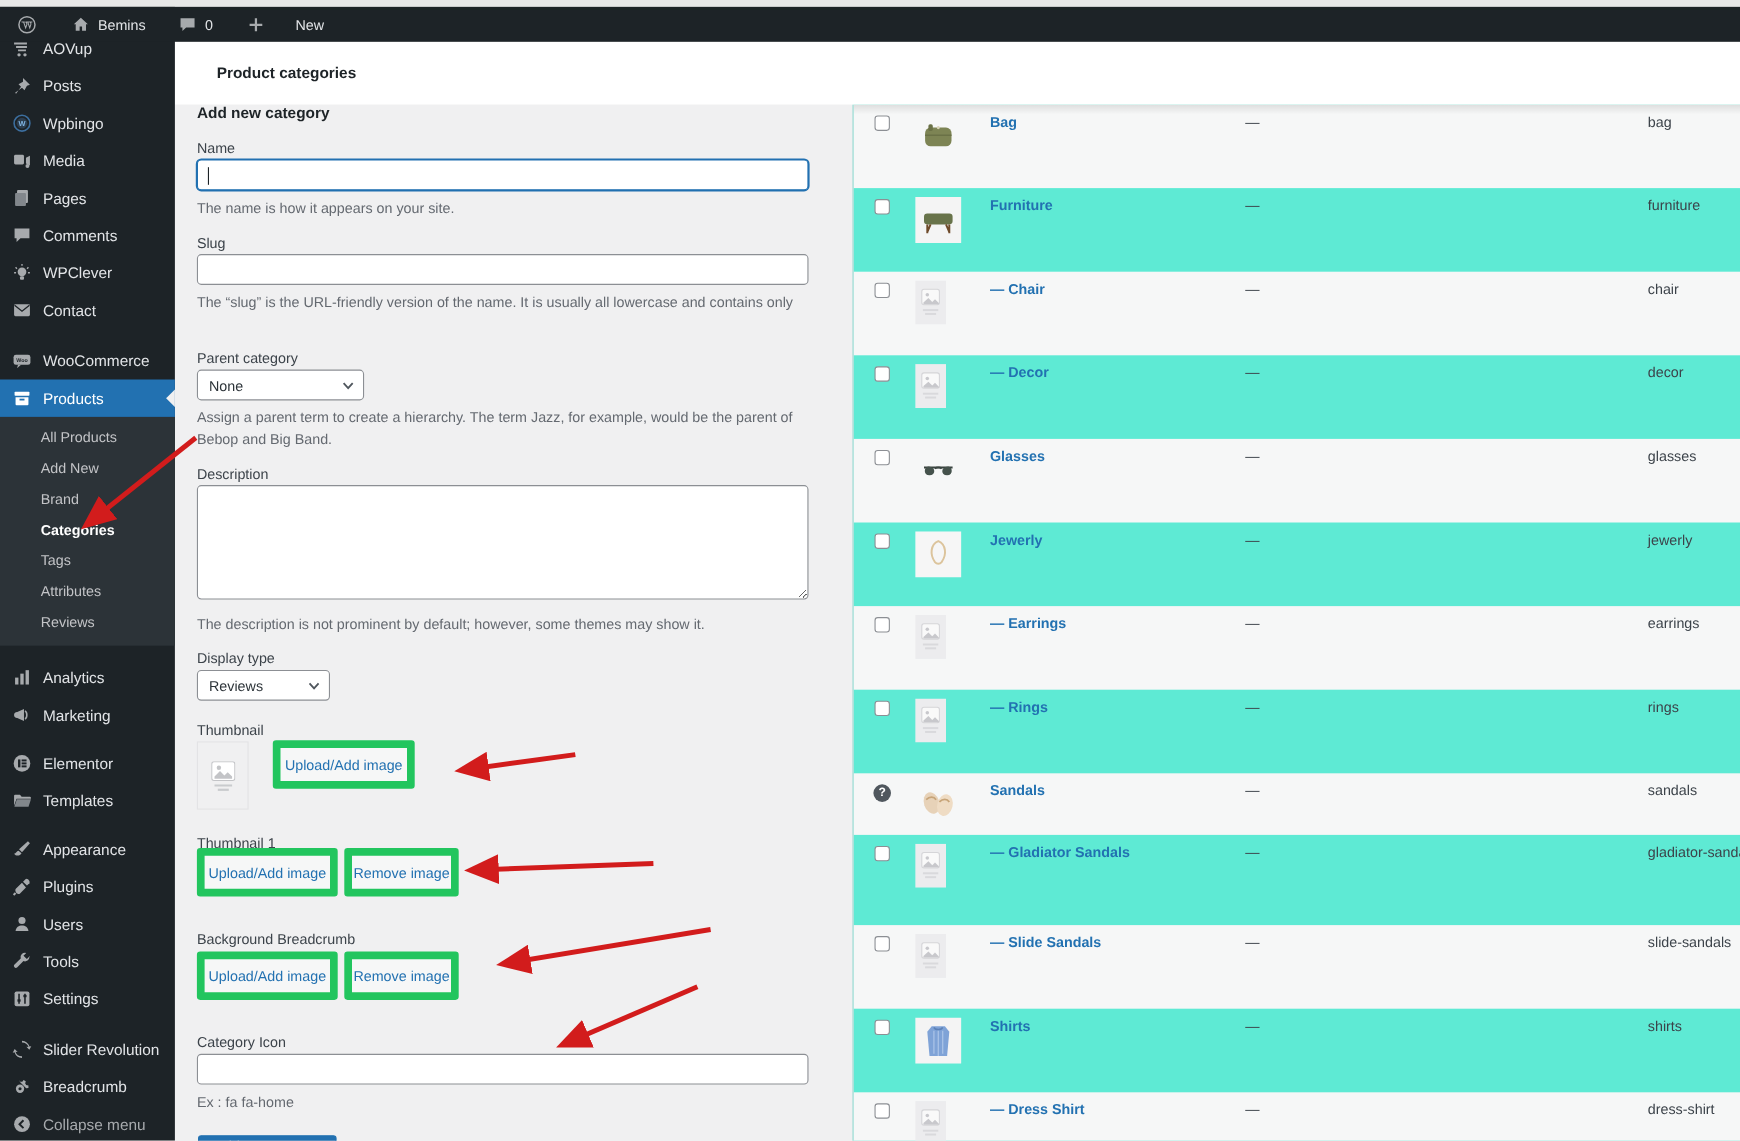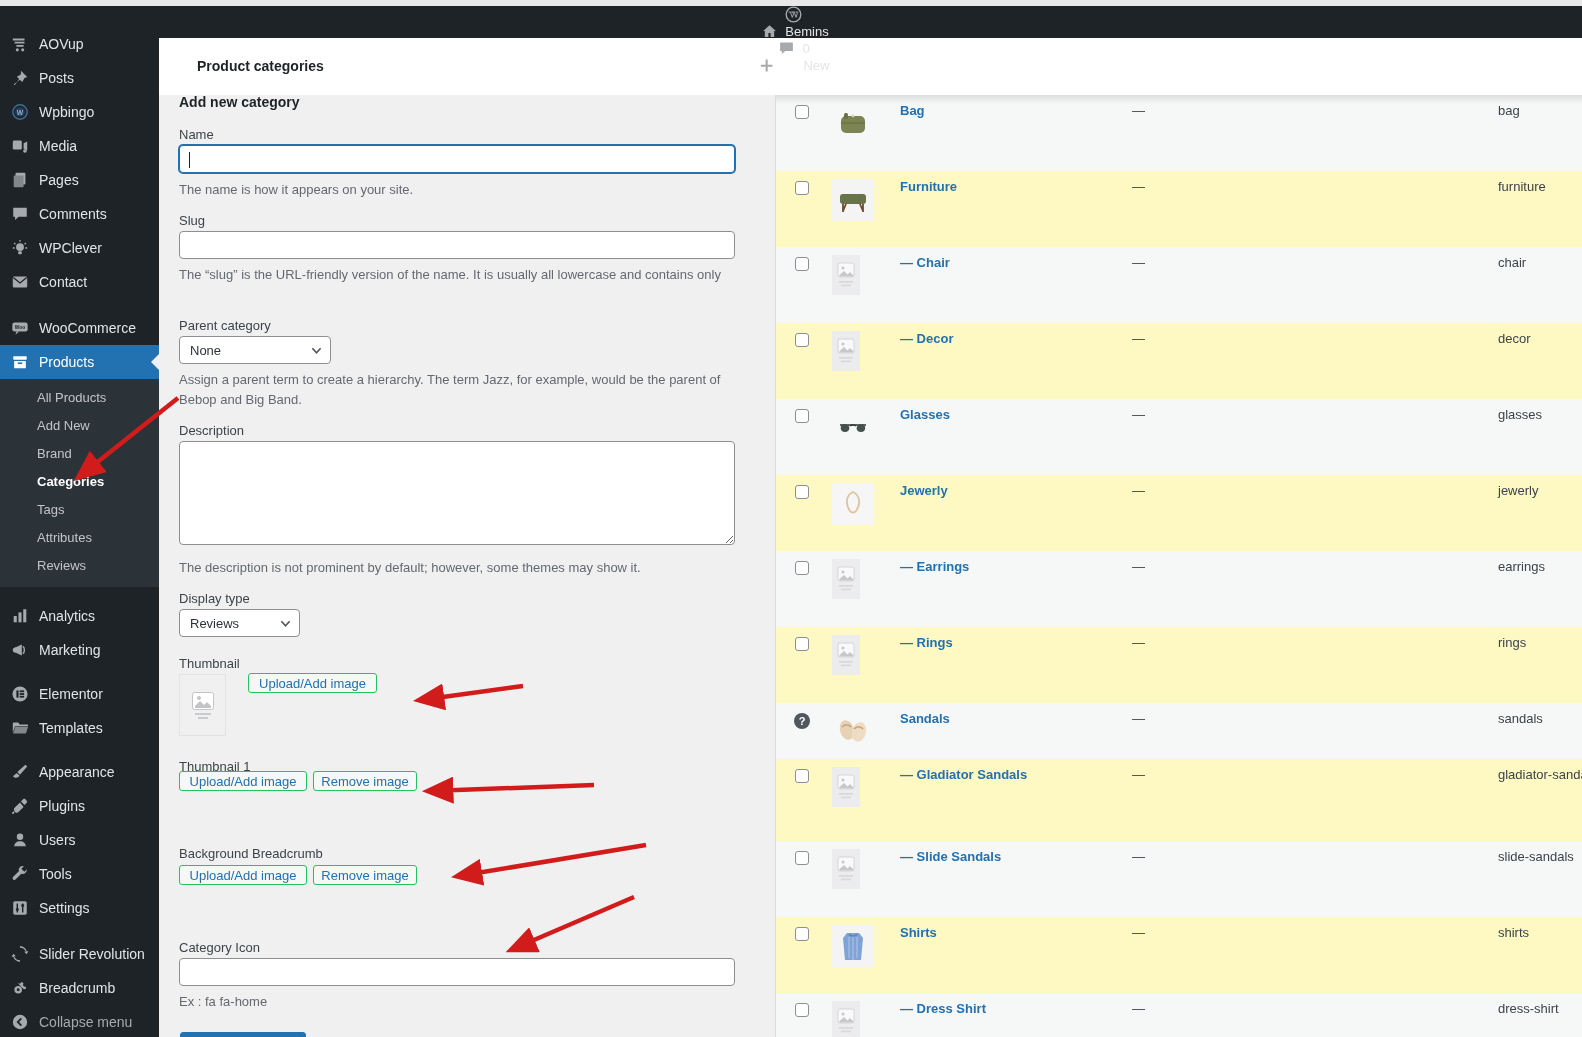--- a/index.html
+++ b/index.html
@@ -2,21 +2,21 @@
 <html><head>
 <meta charset="utf-8">
 <style>
   * { box-sizing: border-box; margin: 0; padding: 0; }
   html,body { width:1582px; height:1037px; overflow:hidden; }
   body { font-family:"Liberation Sans", sans-serif; background:#f0f0f1; position:relative; }
 
   
   .top-strip { position:absolute; left:0; top:0; width:1582px; height:6px; background:#e8e8e8; z-index:40; }
   #adminbar { position:absolute; left:0; top:6px; width:1582px; height:32px; background:#1d2327; z-index:30;
-              display:flex; align-items:center; color:#e2e4e7; font-size:13px;flex-direction:column; }
+              display:flex; color:#e2e4e7; font-size:13px; }
   #adminbar .ab-item { display:flex; align-items:center; gap:7px; padding:0 12px; height:32px; cursor:pointer; }
   #adminbar .ab-icon { display:inline-flex; width:17px; height:17px; }
   #adminbar .ab-icon svg { width:100%; height:100%; }
   #adminbar .ab-count { color:#e2e4e7; }
 
   
   #sidebar { position:absolute; left:0; top:6px; width:159px; height:1031px; background:#1d2327; z-index:10; }
   #menu { position:absolute; left:0; top:21px; width:159px; }
   .mi { position:relative; height:34px; display:flex; align-items:center; color:#e2e4e7; font-size:14px; cursor:pointer; }
   .mi .mi-ic { width:20px; height:20px; margin:0 9px 0 10px; display:inline-flex; align-items:center; justify-content:center; flex:0 0 20px; }
@@ -44,30 +44,30 @@
   .f-input { width:556px; height:28px; background:#fff; border:1px solid #8c8f94; border-radius:4px; padding:0 8px;
              font-size:13px; color:#2c3338; font-family:"Liberation Sans",sans-serif; }
   .f-input.focused { border-color:#2271b1; box-shadow:0 0 0 1px #2271b1; position:relative; }
   .caret { position:absolute; left:9px; top:6px; width:1px; height:16px; background:#1d2327; }
   .f-select { height:28px; background:#fff; border:1px solid #8c8f94; border-radius:4px;
               display:flex; align-items:center; justify-content:space-between; padding:0 8px 0 10px;
               font-size:13px; color:#2c3338; cursor:pointer; }
   .f-select .chev svg { width:11px; height:11px; display:block; }
   textarea.f-area { width:556px; height:104px; background:#fff; border:1px solid #8c8f94; border-radius:4px;
                     resize:vertical; font-family:"Liberation Sans",sans-serif; }
-  .btn-outline { display:inline-flex; align-items:center; justify-content:center; height:20px; padding:0 12px;
-                 background:#f6f7f7; border:1px solid #22c55e; border-radius:3px; color:#2271b1; font-size:13px;
+  .btn-outline { display:inline-flex; align-items:center; justify-content:center; height:44px; padding:0 12px;
+                 background:#f6f7f7; border:7px solid #22c55e; border-radius:3px; color:#2271b1; font-size:13px;
                  cursor:pointer; white-space:nowrap; }
   .btn-primary { display:inline-flex; align-items:center; justify-content:center; height:34px; padding:0 14px;
                  background:#2271b1; border:1px solid #2271b1; border-radius:3px; color:#fff; font-size:13px; cursor:pointer; }
   .ph-thumb { width:47px; height:62px; background:#f0f0f1; border:1px solid #e3e3e5; display:flex; flex-direction:column;
               align-items:center; justify-content:center; gap:3px; }
 
   
-  #table-col { position:absolute; left:775px; top:95px; width:807px; height:942px; background:#fef9c3;
+  #table-col { position:absolute; left:775px; top:95px; width:807px; height:942px; background:#5eead4;
                border-left:1px solid #dcdcde; overflow:hidden; z-index:4; }
   #table-col::before { content:""; position:absolute; left:0; top:0; width:100%; height:9px;
                        background:linear-gradient(to bottom, rgba(0,0,0,0.10), rgba(0,0,0,0)); z-index:3; }
   .trow { position:relative; width:807px; }
   .trow.alt { background:#f6f7f7; }
   .t-cb { position:absolute; left:19px; top:10px; width:14px; height:14px; background:#fff;
           border:1px solid #8c8f94; border-radius:3px; cursor:pointer; }
   .t-badge { position:absolute; left:18px; top:12px; width:16px; height:16px; border-radius:50%; background:#50575e;
              color:#fff; font-size:11px; font-weight:bold; display:flex; align-items:center; justify-content:center; }
   .t-thumb { position:absolute; left:56px; top:8px; }

